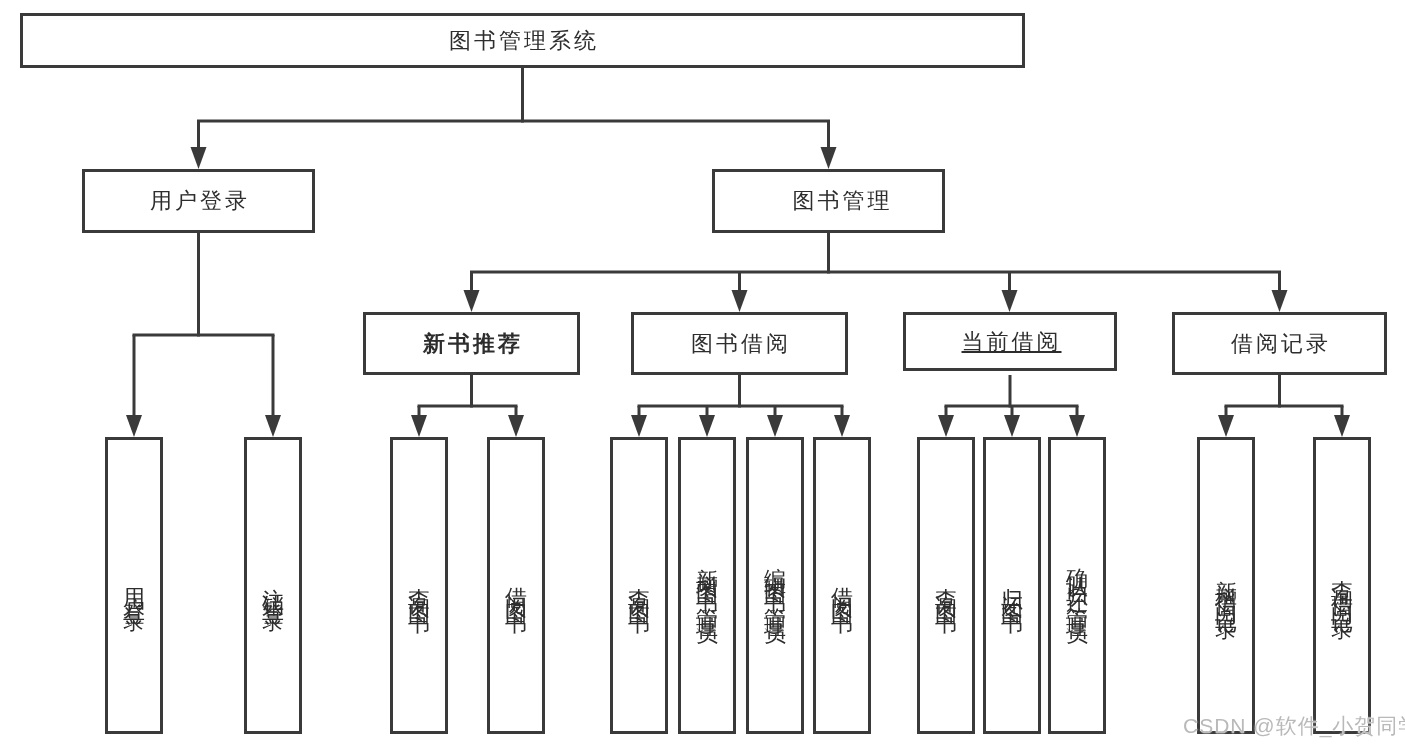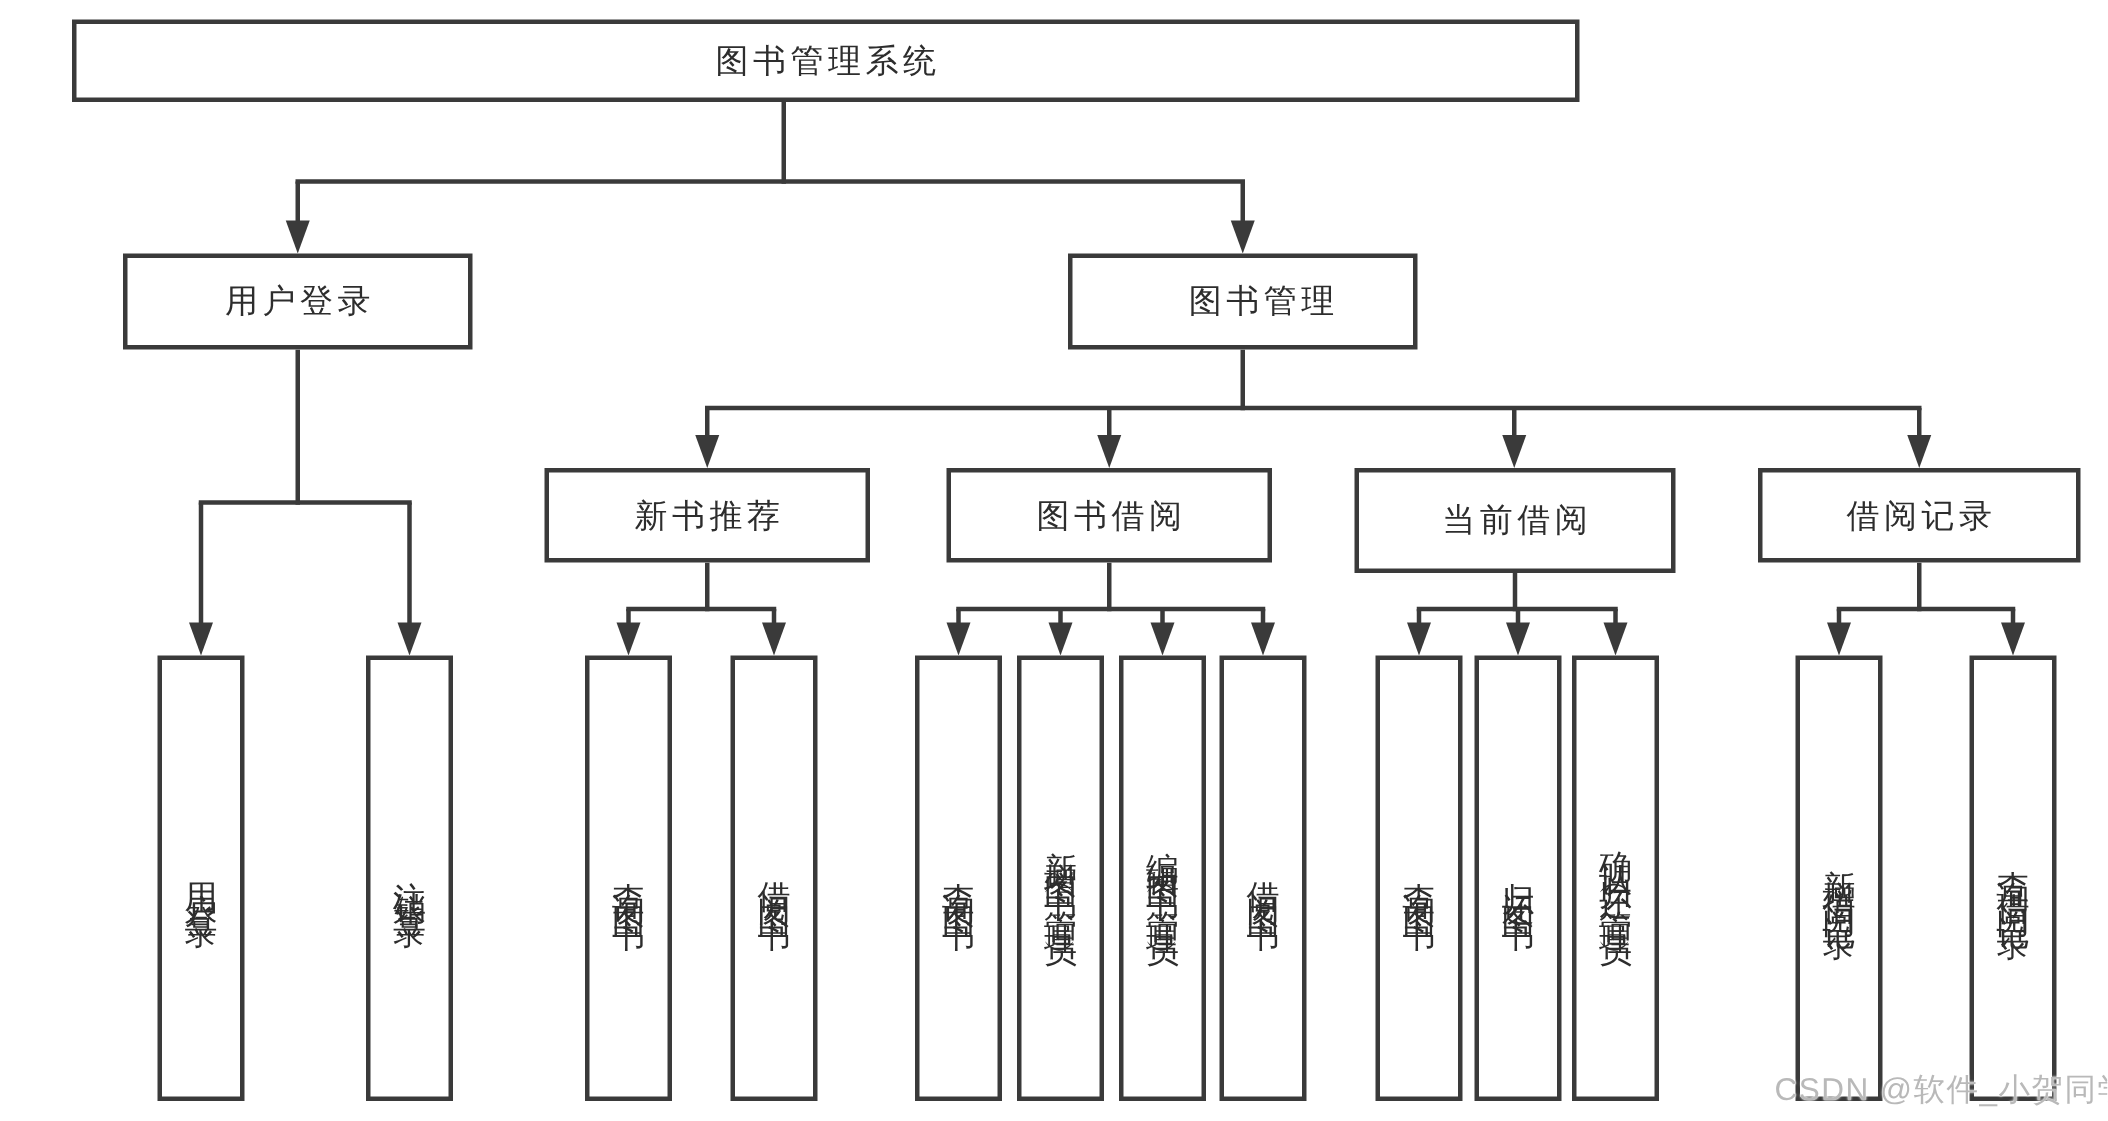--- a/index.html
+++ b/index.html
@@ -37,26 +37,26 @@
   .vbox { width: 58px; top: 437px; height: 297px; }
   .vbox .vtext {
     writing-mode: vertical-rl;
     text-orientation: mixed;
     font-size: 22px;
     letter-spacing: 8px;
     line-height: 1;
     color: #2d2d2d;
   }
   
-  .root      { left: 20px;   top: 13px;  width: 1005px; height: 55px; margin-left: 28px; }
+  .root      { left: 20px;   top: 13px;  width: 1005px; height: 55px; }
   .l2-a      { left: 82px;   top: 169px; width: 233px;  height: 64px; }
   .l2-b      { left: 712px;  top: 169px; width: 233px;  height: 64px; padding-left: 25px; }
-  .l3-a      { left: 363px;  top: 312px; width: 217px;  height: 63px; }
+  .l3-a      { left: 363px;  top: 312px; width: 217px;  height: 63px; font-weight: bold; }
   .l3-b      { left: 631px;  top: 312px; width: 217px;  height: 63px; }
-  .l3-c      { left: 903px;  top: 312px; width: 214px;  height: 70px; }
+  .l3-c      { left: 903px;  top: 312px; width: 214px;  height: 59px; text-decoration: underline; }
   .l3-d      { left: 1172px; top: 312px; width: 215px;  height: 63px; }
   .lf-g1-1 { left: 105px;  } .lf-g1-2 { left: 244px;  }
   .lf-g2-1 { left: 390px;  } .lf-g2-2 { left: 487px;  }
   .lf-g3-1 { left: 610px;  } .lf-g3-2 { left: 678px;  }
   .lf-g3-3 { left: 746px;  } .lf-g3-4 { left: 813px;  }
   .lf-g4-1 { left: 917px;  } .lf-g4-2 { left: 983px;  }
   .lf-g4-3 { left: 1048px; }
   .lf-g5-1 { left: 1197px; } .lf-g5-2 { left: 1313px; }
   #watermark {
     position: absolute;

